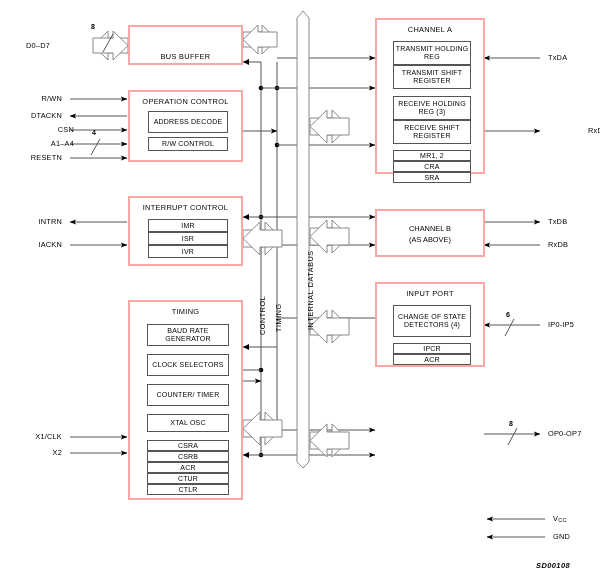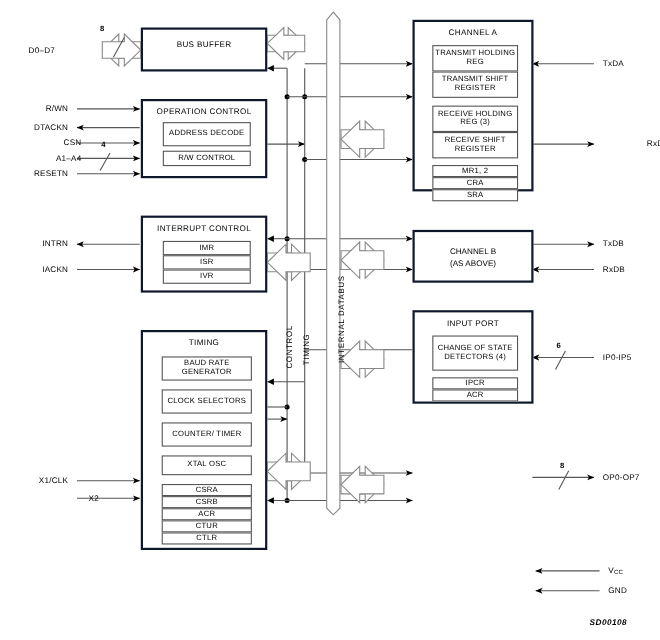--- a/index.html
+++ b/index.html
@@ -1,20 +1,20 @@
 <!DOCTYPE html>
 <html><head>
 <meta charset="utf-8">
 <style>
   html,body{margin:0;padding:0;background:#fff;}
   body{width:600px;height:582px;position:relative;overflow:hidden;
        font-family:"Liberation Sans","DejaVu Sans",sans-serif;color:#000;}
   #stage{position:absolute;left:0;top:0;width:600px;height:582px;}
   svg{position:absolute;left:0;top:0;width:600px;height:582px;}
-  .blk{position:absolute;border:2px solid #0f172a;background:#fff;box-sizing:border-box;}
+  .blk{position:absolute;border:2px solid #fca5a5;background:#fff;box-sizing:border-box;}
   .blk-title{position:absolute;left:0;right:0;text-align:center;font-size:7.4px;
              letter-spacing:.3px;top:5px;}
   .reg{position:absolute;border:1px solid #555;background:#fff;box-sizing:border-box;
        display:flex;align-items:center;justify-content:center;text-align:center;
        font-size:7px;line-height:8px;letter-spacing:.2px;}
   .sig{position:absolute;font-size:7.4px;letter-spacing:.2px;white-space:nowrap;}
   .sig-r{text-align:right;}
   .buswidth{position:absolute;font-size:7px;font-weight:bold;}
   .vlabel{position:absolute;font-size:7.2px;letter-spacing:.6px;white-space:nowrap;
           transform-origin:0 0;transform:rotate(-90deg);}
@@ -146,42 +146,42 @@
   <div class="sig sig-r" style="left:0;top:111px;width:62px;">DTACKN</div>
   <div class="sig sig-r" style="left:0;top:125px;width:74px;">CSN</div>
   <div class="sig sig-r" style="left:0;top:139px;width:62px;margin-left:12px;">A1–A4</div>
   <div class="buswidth" style="left:92px;top:129px;">4</div>
   <div class="sig sig-r" style="left:0;top:153px;width:62px;">RESETN</div>
 
   <div class="sig sig-r" style="left:0;top:217px;width:62px;">INTRN</div>
   <div class="sig sig-r" style="left:0;top:240px;width:62px;">IACKN</div>
 
   <div class="sig sig-r" style="left:0;top:432px;width:62px;">X1/CLK</div>
-  <div class="sig sig-r" style="left:0;top:448px;width:62px;padding-left:28px;">X2</div>
+  <div class="sig sig-r" style="left:0;top:448px;width:62px;">X2</div>
 
   <div class="sig" style="left:548px;top:53px;">TxDA</div>
   <div class="sig" style="left:548px;top:126px;padding-left:40px;">RxDA</div>
   <div class="sig" style="left:548px;top:217px;">TxDB</div>
   <div class="sig" style="left:548px;top:240px;">RxDB</div>
   <div class="sig" style="left:548px;top:320px;">IP0-IP5</div>
   <div class="buswidth" style="left:506px;top:311px;">6</div>
   <div class="sig" style="left:548px;top:429px;">OP0-OP7</div>
   <div class="buswidth" style="left:509px;top:420px;">8</div>
 
   <div class="sig" style="left:553px;top:514px;">
     <span>V</span><span class="sub">CC</span>
   </div>
   <div class="sig" style="left:553px;top:532px;">GND</div>
 
   <div class="vlabel" style="left:258px;top:335px;">CONTROL</div>
   <div class="vlabel" style="left:274px;top:332px;">TIMING</div>
   <div class="vlabel" style="left:306px;top:330px;">INTERNAL DATABUS</div>
 
   <div class="blk" style="left:128px;top:25px;width:115px;height:40px;">
-    <div class="blk-title" style="top:9px;">BUS BUFFER</div>
+    <div class="blk-title" style="top:25px;">BUS BUFFER</div>
   </div>
 
   <div class="blk" style="left:128px;top:90px;width:115px;height:72px;">
     <div class="blk-title">OPERATION CONTROL</div>
     <div class="reg" style="left:18px;top:19px;width:80px;height:22px;">ADDRESS DECODE</div>
     <div class="reg" style="left:18px;top:45px;width:80px;height:14px;">R/W CONTROL</div>
   </div>
 
   <div class="blk" style="left:128px;top:196px;width:115px;height:70px;">
     <div class="blk-title">INTERRUPT CONTROL</div>

